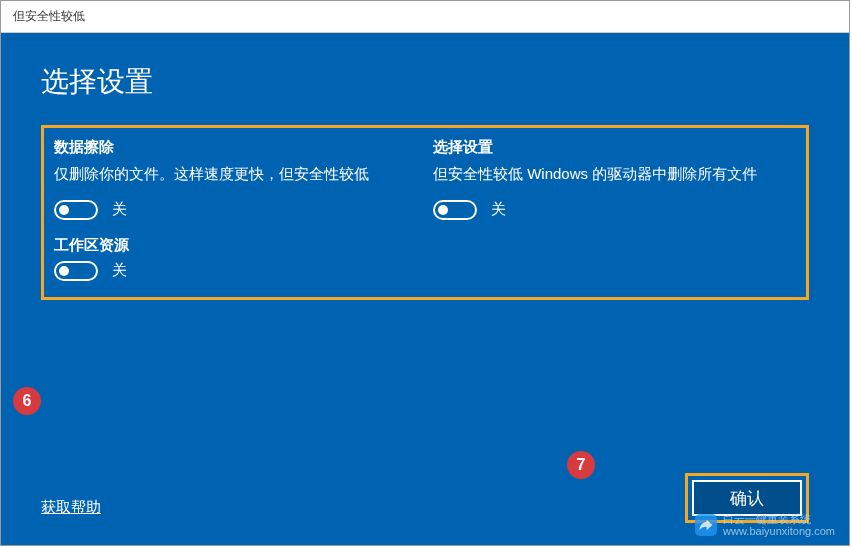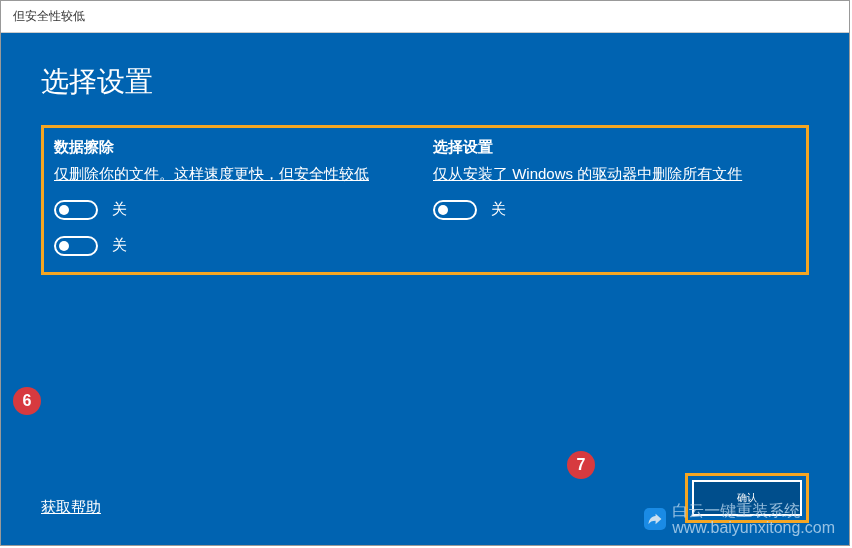--- a/index.html
+++ b/index.html
@@ -58,21 +58,20 @@
     .option-title {
       font-size: 15px;
       font-weight: 700;
       margin-bottom: 6px;
     }
     .option-desc {
       font-size: 15px;
       font-weight: 400;
       line-height: 1.5;
       margin-bottom: 14px;
-      text-decoration: underline;
     }
     .toggle-row {
       display: flex;
       align-items: center;
       gap: 14px;
     }
     .toggle {
       width: 44px;
       height: 20px;
       border: 2px solid #fff;
@@ -109,21 +108,21 @@
       bottom: 22px;
       display: flex;
       gap: 22px;
     }
     .btn {
       width: 110px;
       height: 36px;
       border: 2px solid #fff;
       background: transparent;
       color: #fff;
-      font-size: 10px;
+      font-size: 17px;
       cursor: pointer;
       display: flex;
       align-items: center;
       justify-content: center;
       position: relative;
     }
     .btn.primary {
       background: #004e8c;
       border: 2px solid #fff;
     }
@@ -157,21 +156,21 @@
     }
     .watermark {
       position: absolute;
       right: 14px;
       bottom: 8px;
       display: flex;
       align-items: center;
       gap: 6px;
       opacity: 0.8;
       color: #bcd9f0;
-      font-size: 16px;
+      font-size: 11px;
     }
     .watermark .logo {
       width: 22px;
       height: 22px;
       background: #2196F3;
       border-radius: 5px;
       display: flex;
       align-items: center;
       justify-content: center;
       color: #fff;
@@ -203,30 +202,31 @@
         <div class="toggle-row">
           <div class="toggle">
             <div class="toggle-knob"></div>
           </div>
           <span class="toggle-label">关</span>
         </div>
       </div>
 
       <div class="option">
         <div class="option-title">选择设置</div>
-        <div class="option-desc">仅从安装了 Windows 的驱动器中删除所有文件</div>
+        <div class="option-desc">但安全性较低 Windows 的驱动器中删除所有文件</div>
         <div class="toggle-row">
           <div class="toggle">
             <div class="toggle-knob"></div>
           </div>
           <span class="toggle-label">关</span>
         </div>
       </div>
 
       <div class="option">
+        <div class="option-title">工作区资源</div>
         <div class="toggle-row">
           <div class="toggle">
             <div class="toggle-knob"></div>
           </div>
           <span class="toggle-label">关</span>
         </div>
       </div>
 
     </div>
 

